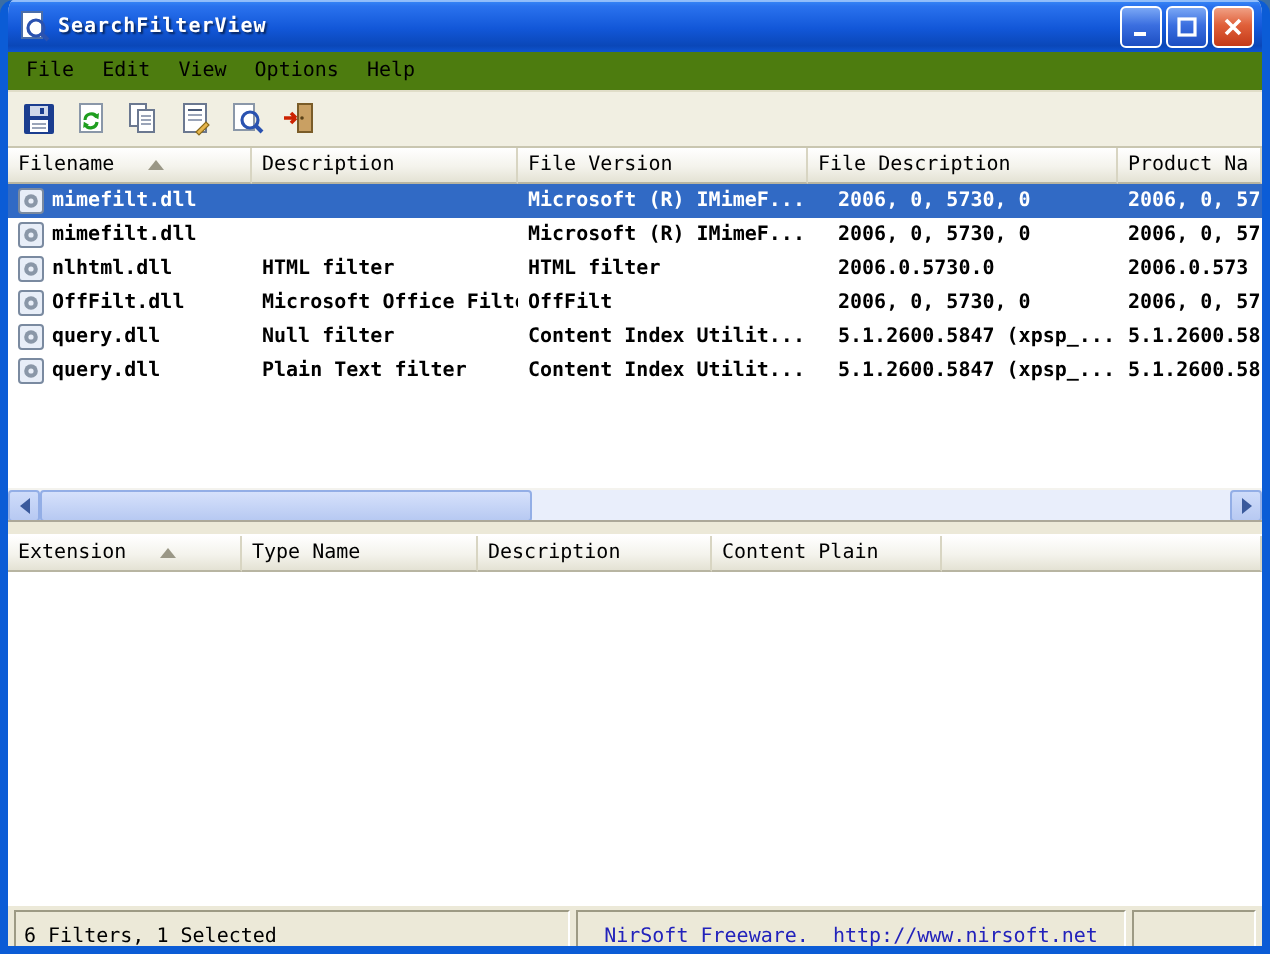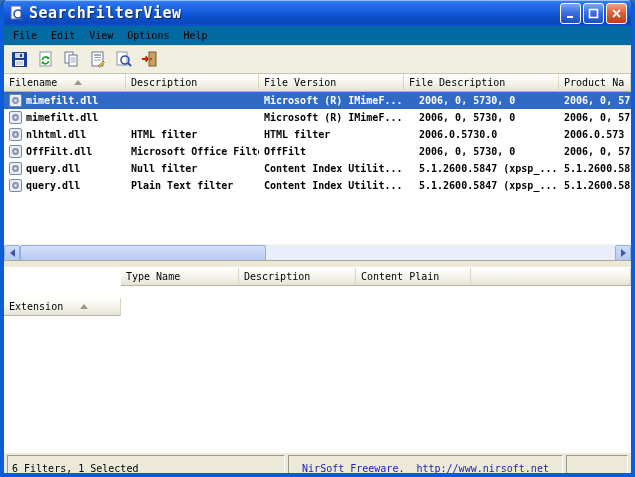--- a/index.html
+++ b/index.html
@@ -7,30 +7,30 @@
   body { background:#3a6ea5; }
 
   .window { width:635px; height:477px; display:flex; flex-direction:column;
     background:#ece9d8; border-left:4px solid #0b5cd6; border-right:4px solid #0b5cd6;
     border-bottom:4px solid #0b5cd6; border-radius:7px 7px 0 0; overflow:hidden; }
 
   
   .titlebar { height:26px; flex:0 0 26px; display:flex; align-items:center; padding:0 4px 0 5px;
     background:linear-gradient(180deg,#3a8bf8 0%, #2a72ee 12%, #1257d8 55%, #0a47b8 88%, #0d54cf 100%);
     box-shadow:inset 0 1px 0 rgba(255,255,255,.45); }
-  .title-text { color:#fff; font-weight:bold; font-size:15px; margin-left:4px; flex:1;
+  .title-text { color:#fff; font-weight:bold; font-size:10px; margin-left:4px; flex:1;
     text-shadow:1px 1px 1px rgba(0,0,0,.55); letter-spacing:.5px; }
   .winbtn { width:21px; height:21px; margin-left:2px; border:1px solid #fff; border-radius:3px;
     display:flex; align-items:center; justify-content:center;
     background:linear-gradient(180deg,#7aa7f5 0%, #3b6fe0 45%, #1c4ec2 100%); }
   .winbtn.close { background:linear-gradient(180deg,#f0a084 0%, #e0603a 45%, #c43a18 100%); }
   .winbtn svg { display:block; }
 
   
-  .menubar { height:20px; flex:0 0 20px; display:flex; align-items:center; background:#0369a1;
+  .menubar { height:20px; flex:0 0 20px; display:flex; align-items:center; background:#4d7c0f;
     border-bottom:1px solid #e0ddc8; padding-left:2px; }
   .menu-item { padding:2px 7px; cursor:default; }
 
   
   .toolbar { height:28px; flex:0 0 28px; display:flex; align-items:center; background:#f1efe2;
     border-bottom:1px solid #c9c6b0; padding-left:3px; gap:2px; }
   .tbtn { width:24px; height:23px; display:flex; align-items:center; justify-content:center; border:1px solid transparent; }
   .tbtn svg { display:block; }
 
   
@@ -41,21 +41,21 @@
   .hcell { height:18px; line-height:17px; padding-left:5px; display:flex; align-items:center;
     background:linear-gradient(180deg,#ffffff 0%,#f4f3ec 55%,#e4e2d4 100%);
     border-right:1px solid #d8d5c2; border-bottom:1px solid #b8b5a2; overflow:hidden; white-space:nowrap;gap:11px; }
   .sort-asc { width:0; height:0; margin-left:6px; border-left:4px solid transparent;
     border-right:4px solid transparent; border-bottom:5px solid #9a9786; }
   .rows { flex:1 1 auto; overflow:hidden;font-weight:bold; }
   .row { height:17px; display:flex; align-items:center; white-space:nowrap; }
   .row.selected { background:#316ac5; color:#fff; }
   .cell { height:17px; line-height:17px; padding-left:5px; overflow:hidden; white-space:nowrap; display:flex; align-items:center; }
   .c0 { width:122px; } .c1 { width:133px; } .c2 { width:155px; } .c3 { width:145px; } .c4 { flex:1; }
-  .b0 { width:117px;margin-top:30px; } .b1 { width:118px; } .b2 { width:117px; } .b3 { width:115px; } .bf { flex:1; }
+  .b0 { width:117px; } .b1 { width:118px; } .b2 { width:117px; } .b3 { width:115px; } .bf { flex:1; }
   .dll-ico { width:13px; height:13px; margin-right:4px; flex:0 0 13px; }
 
   
   .hscroll { height:16px; flex:0 0 16px; display:flex; background:#e9eefb; border-top:1px solid #f4f3ee; }
   .sbtn { width:16px; height:16px; flex:0 0 16px; display:flex; align-items:center; justify-content:center;
     background:linear-gradient(180deg,#cfdcfa,#b7c9f2); border:1px solid #93aee6; border-radius:2px; }
   .tri-l { width:0; height:0; border-top:4px solid transparent; border-bottom:4px solid transparent; border-right:5px solid #3a5a9c; }
   .tri-r { width:0; height:0; border-top:4px solid transparent; border-bottom:4px solid transparent; border-left:5px solid #3a5a9c; }
   .strack { flex:1; position:relative; }
   .sthumb { position:absolute; left:0; top:0; width:246px; height:16px;

